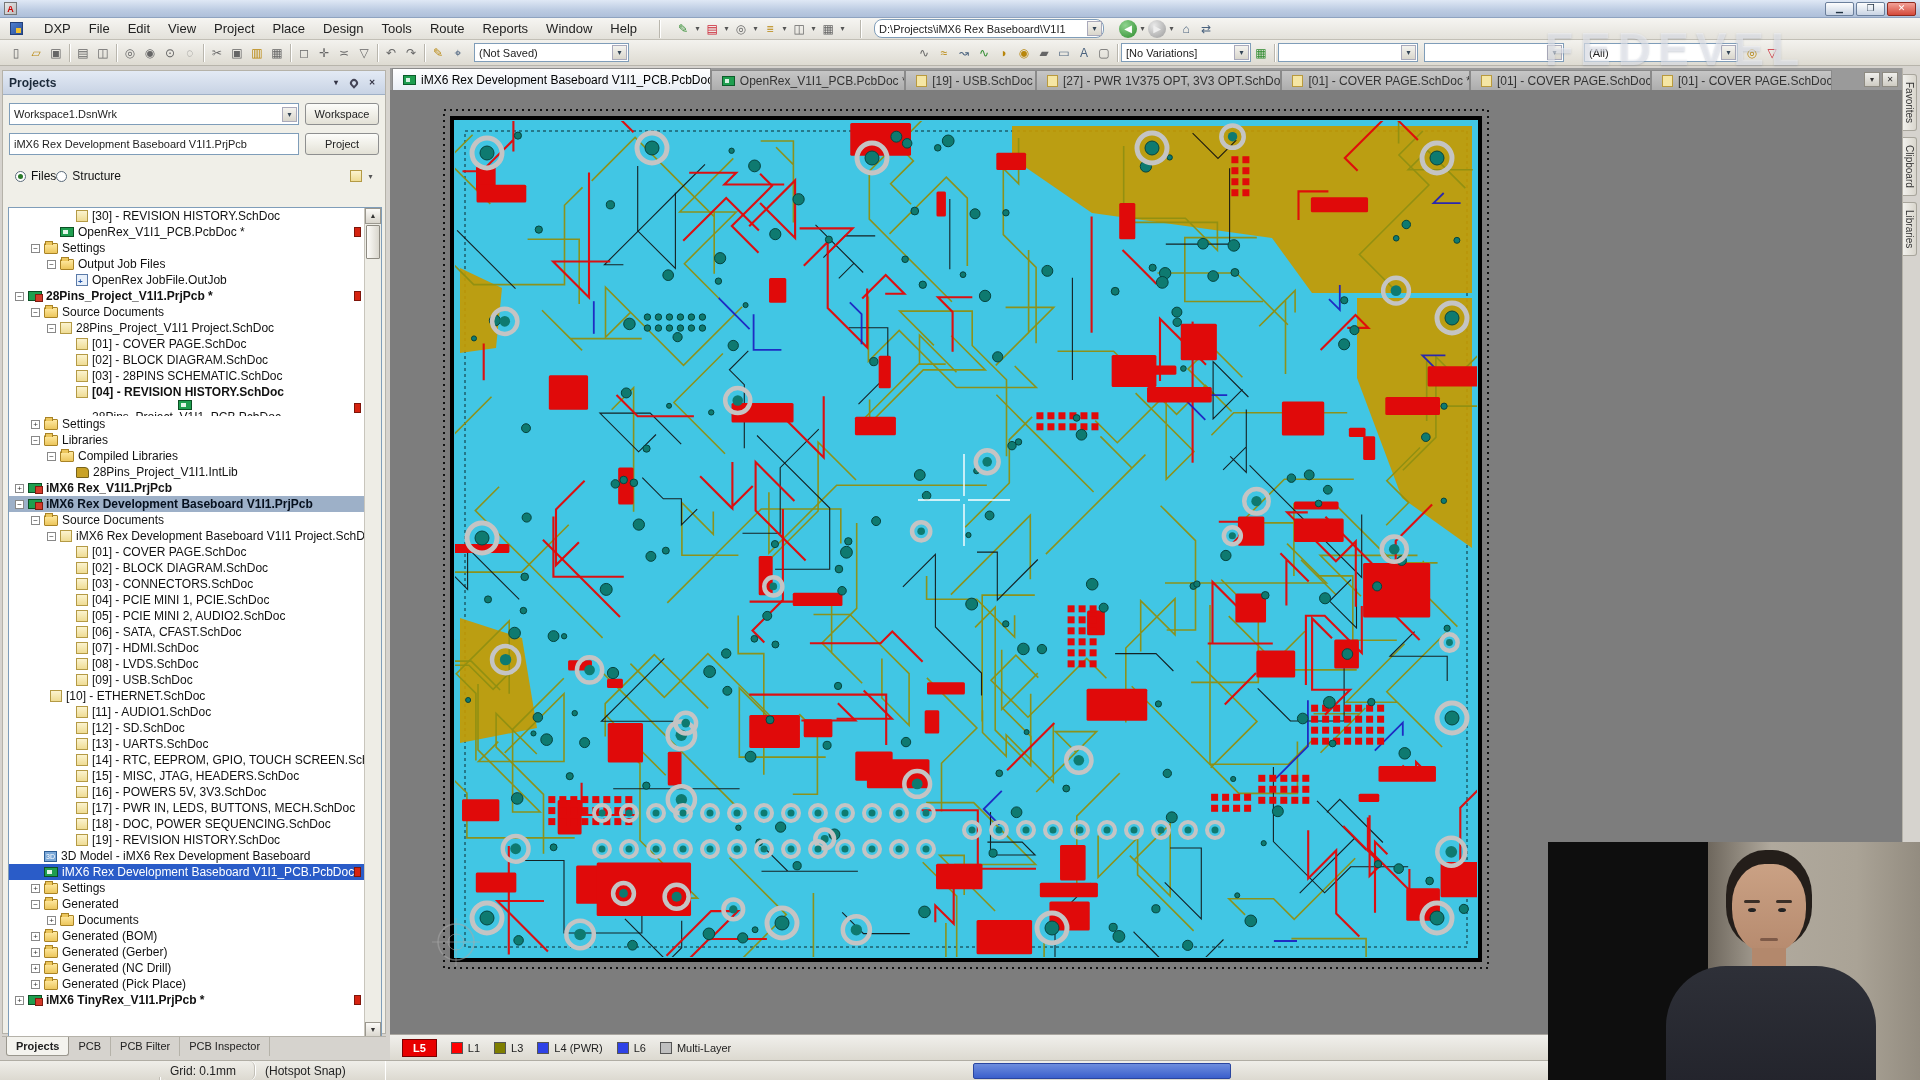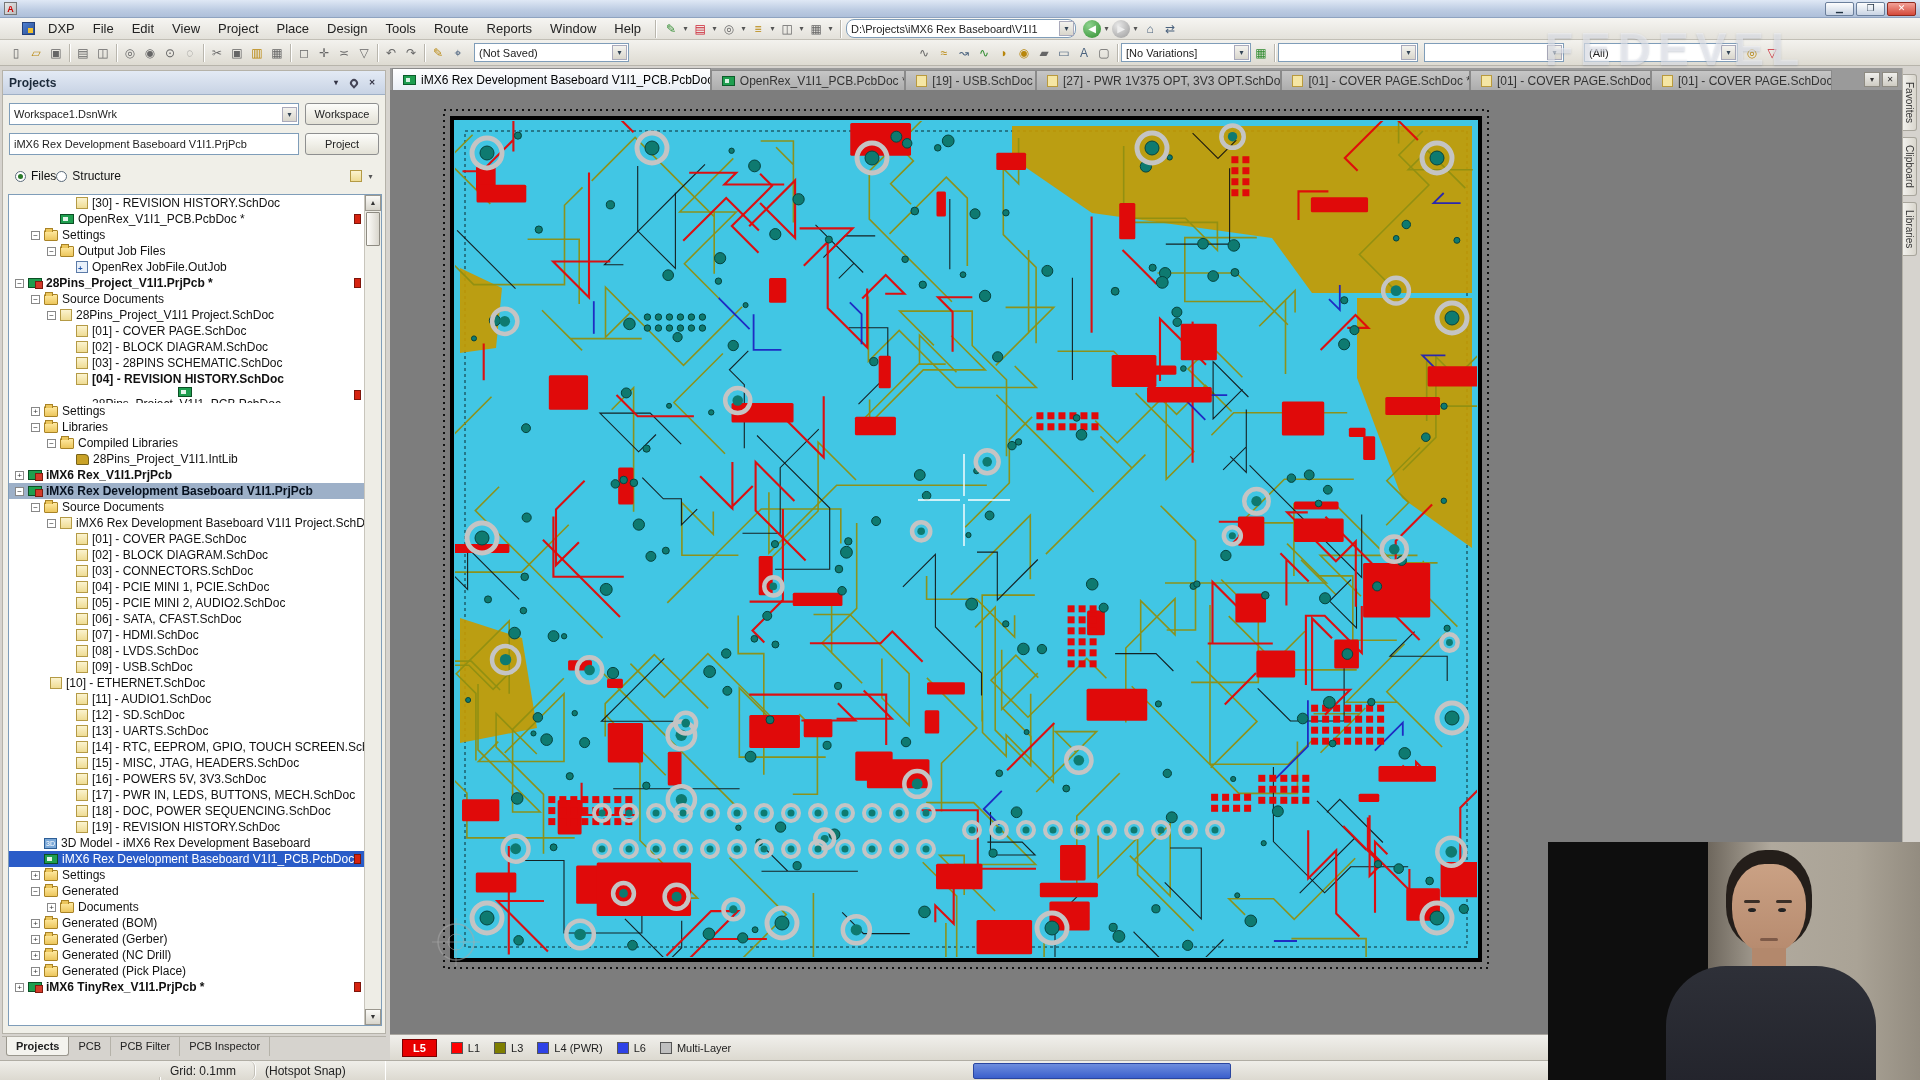--- a/index.html
+++ b/index.html
@@ -13,21 +13,21 @@
   .titlebar .app-ico{width:13px;height:13px;background:linear-gradient(135deg,#e8e8e8,#bcbcbc);border:1px solid #777;
     color:#c00;font-size:9px;font-weight:bold;display:flex;align-items:center;justify-content:center;}
   .titlebar .ttext{font-size:11px;color:#1a1a1a;white-space:nowrap;overflow:hidden;flex:1;}
   .winbtns{display:flex;gap:2px;margin-left:auto;}
   .winbtn{width:29px;height:14px;border:1px solid #6b7f9b;border-radius:2px;font-size:9px;line-height:11px;text-align:center;
     background:linear-gradient(#fdfdfd,#c9d4e4);color:#234;}
   .winbtn.close{background:linear-gradient(#f2a198,#d4493a);color:#fff;border-color:#8f2b20;}
 
   
   .menubar{position:absolute;left:0;top:18px;width:1920px;height:22px;background:linear-gradient(#f6f5f2,#e3e1da);
-    border-bottom:1px solid #c2bfb6;display:flex;align-items:center;padding-left:20px;gap:2px;}
+    border-bottom:1px solid #c2bfb6;display:flex;align-items:center;padding-left:8px;gap:10px;}
   .menu-item{padding:2px 9px;font-size:13px;color:#222;border-radius:2px;}
   .dxp-ico{width:13px;height:13px;margin:0 2px 0 2px;background:linear-gradient(135deg,#4e7fd0,#2a4f96);border:1px solid #23407a;position:relative;}
   .dxp-ico::after{content:"";position:absolute;right:1px;bottom:1px;width:5px;height:5px;background:#f0c030;}
   .tb-sep{width:1px;height:18px;background:#b9b6ad;margin:0 3px;box-shadow:1px 0 0 #fff;}
   .tbtn{width:20px;height:18px;display:flex;align-items:center;justify-content:center;font-size:12px;color:#4a627e;border:1px solid transparent;border-radius:2px;}
   .tbtn.amber{color:#b8860b}.tbtn.green{color:#2e8b2e}.tbtn.red{color:#c23}.tbtn.gray{color:#666}
   .dd{width:9px;height:18px;font-size:8px;color:#555;display:flex;align-items:center;justify-content:center;}
   .toolbar2{position:absolute;left:0;top:40px;width:1920px;height:26px;background:linear-gradient(#f3f2ee,#dedbd2);
     border-bottom:1px solid #b7b4ab;display:flex;align-items:center;padding-left:6px;}
   .combo{height:19px;background:#fff;border:1px solid #7f9db9;display:flex;align-items:center;font-size:11px;color:#222;position:relative;}
@@ -67,21 +67,21 @@
   .pin-ico{width:8px;height:8px;border:2px solid #445;border-radius:50% 50% 50% 0;transform:rotate(-45deg);}
   .field-row{display:flex;align-items:center;margin:8px 6px 0 6px;gap:6px;}
   .field-row .combo{flex:1;height:22px;}
   .xp-btn{width:74px;height:22px;background:linear-gradient(#fdfdfa,#e3e1d6);border:1px solid #8e8f8f;border-radius:3px;
     font-size:11px;color:#222;display:flex;align-items:center;justify-content:center;}
   .radio-row{display:flex;align-items:center;margin:12px 10px 0 12px;font-size:12px;}
   .radio{display:flex;align-items:center;gap:5px;}
   .rdot{width:11px;height:11px;border-radius:50%;border:1px solid #5a6a7a;background:#fff;position:relative;}
   .rdot.on::after{content:"";position:absolute;left:2px;top:2px;width:5px;height:5px;border-radius:50%;background:#2a7a2a;}
   .radio-row .docbtn{margin-left:auto;display:flex;align-items:center;}
-  .tree{position:absolute;left:5px;top:123px;width:374px;height:832px;background:#fff;border:1px solid #7f9db9;overflow:hidden;}
+  .tree{position:absolute;left:5px;top:136px;width:374px;height:832px;background:#fff;border:1px solid #7f9db9;overflow:hidden;}
   .tree-inner{position:absolute;left:0;top:0;right:17px;bottom:0;overflow:hidden;}
   .tree-row{height:16px;display:flex;align-items:center;white-space:nowrap;position:relative;font-size:12px;color:#111;}
   .tree-row.selA{background:#2a5cc8;color:#fff;}
   .tree-row.selI{background:#9db0c8;color:#06101e;}
   .tree-row .exp{width:9px;height:9px;border:1px solid #888;background:#fff;font-size:8px;line-height:7px;text-align:center;color:#333;
     flex:0 0 auto;margin-right:4px;}
   .tree-row .noexp{width:13px;flex:0 0 auto;}
   .tlabel{overflow:hidden;text-overflow:clip;}
   .bold{font-weight:bold;}
   .ticon{flex:0 0 auto;margin-right:4px;position:relative;}

